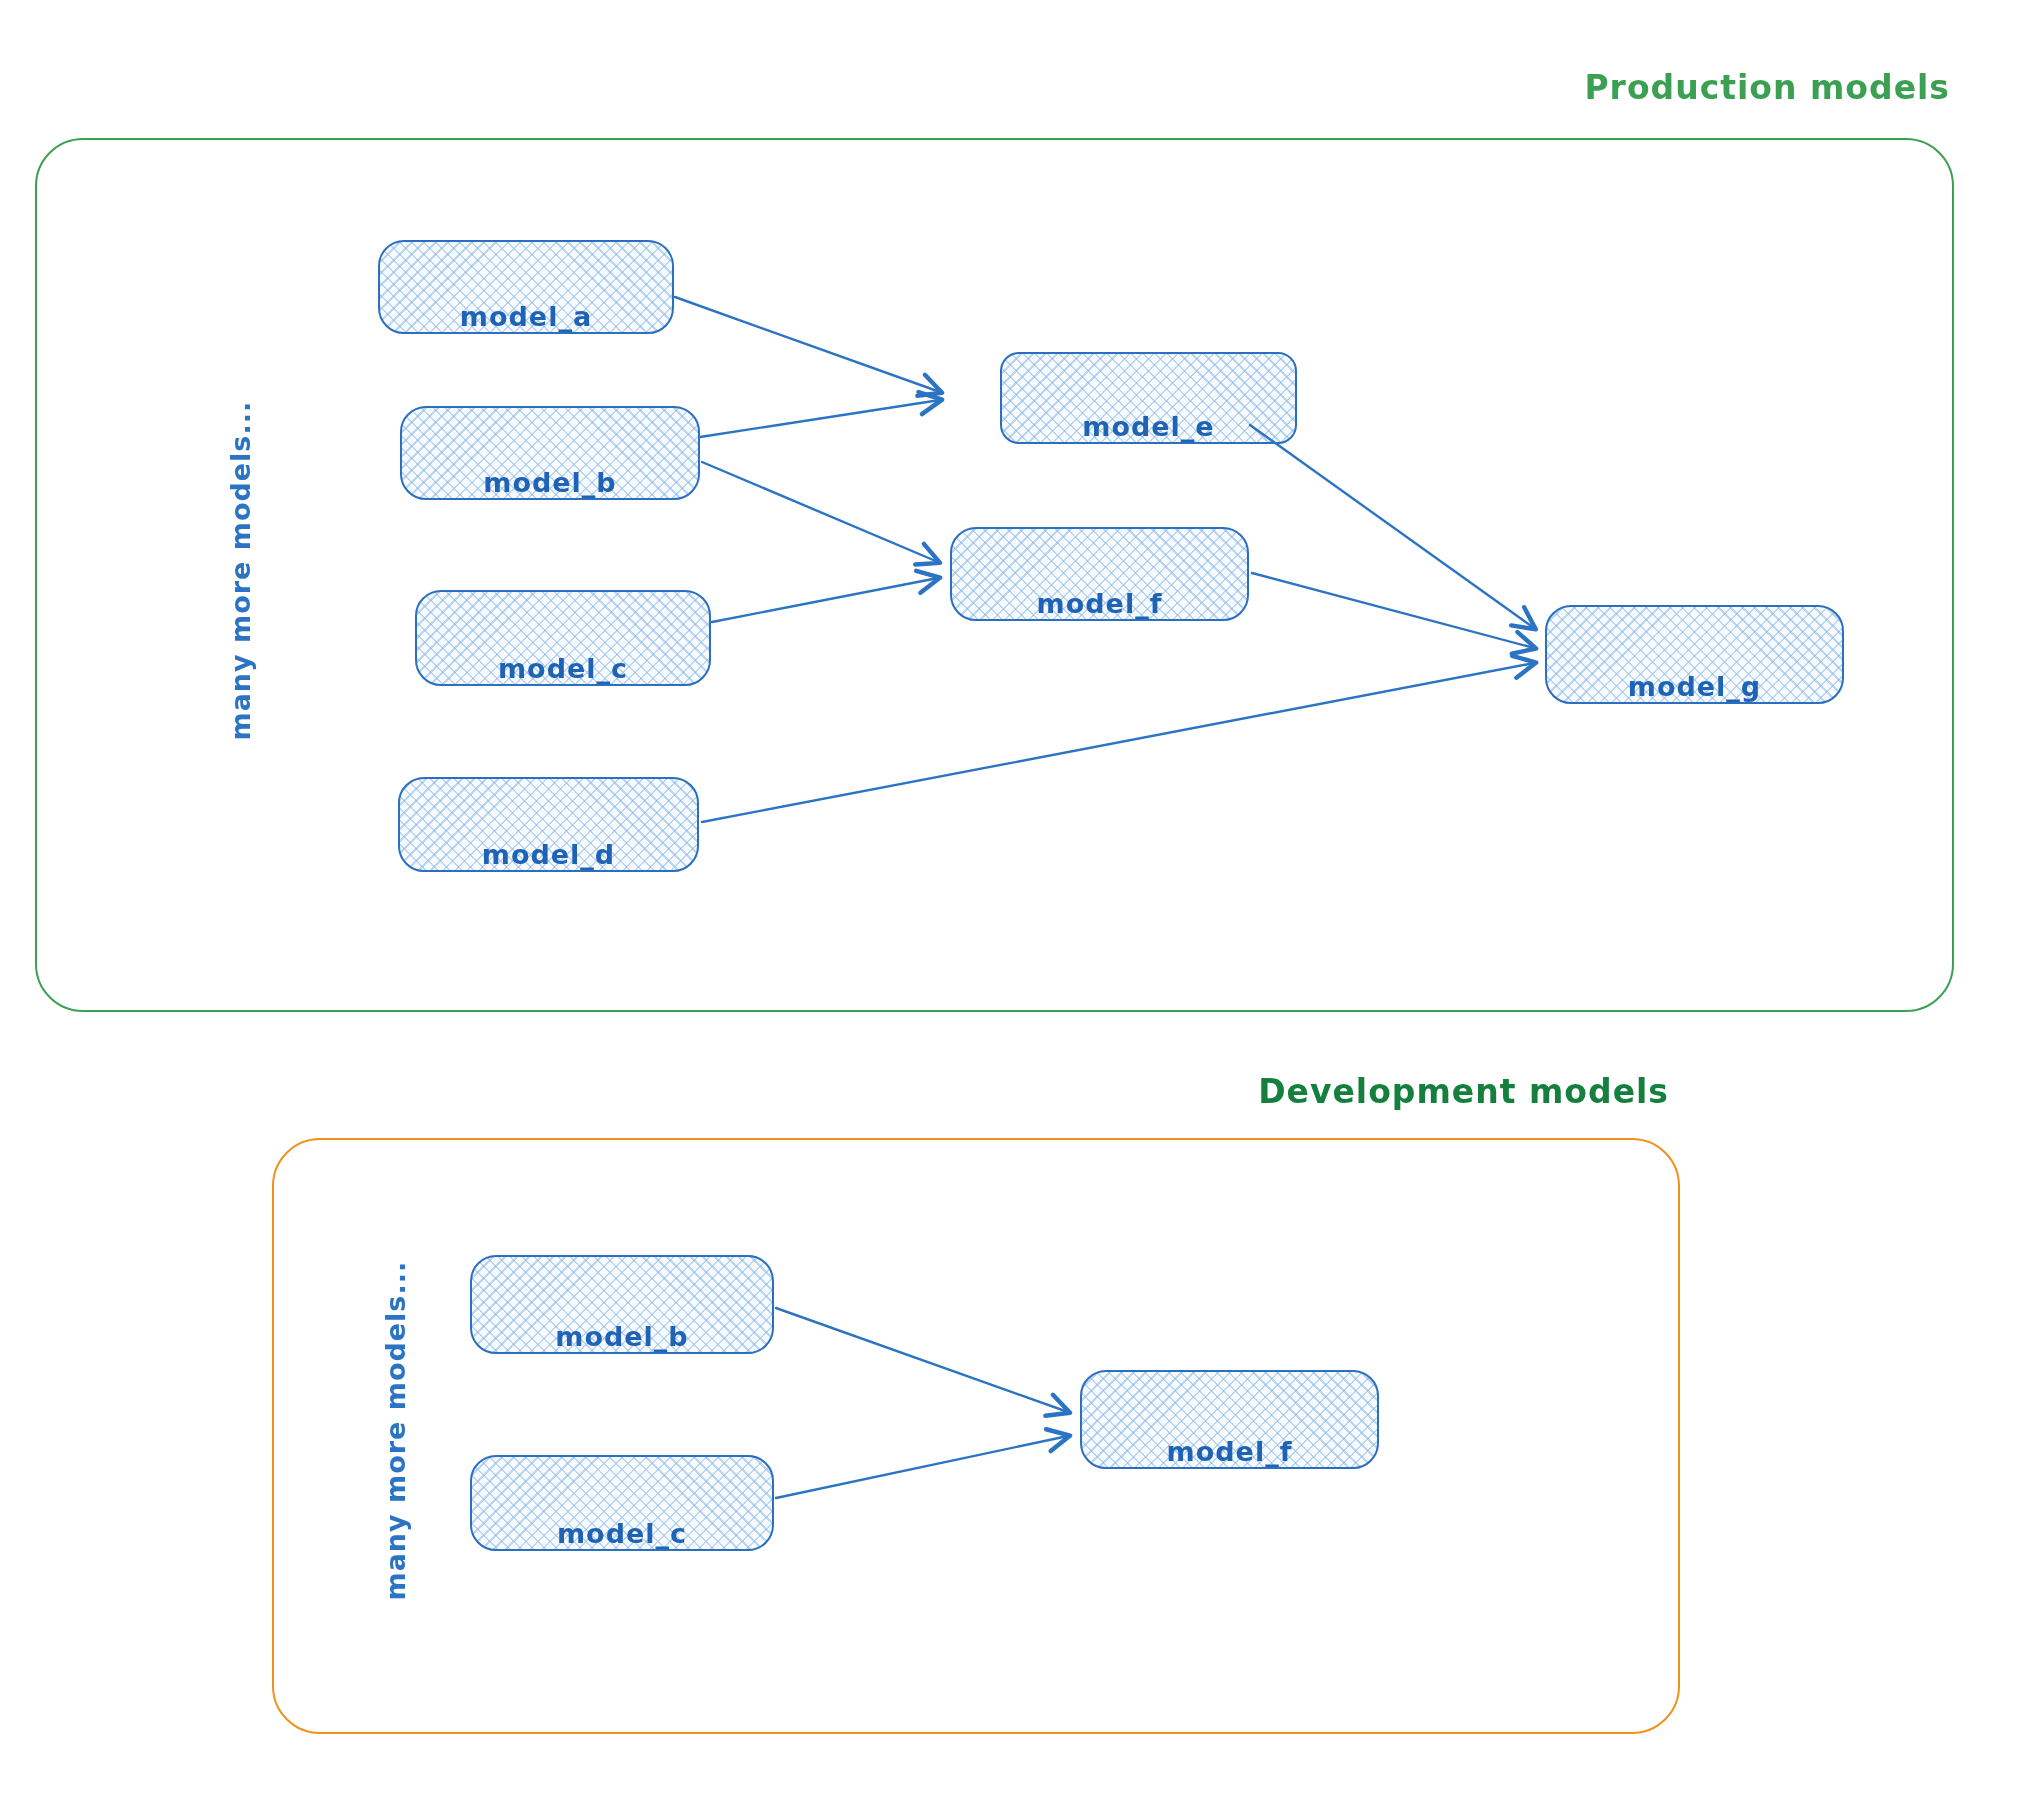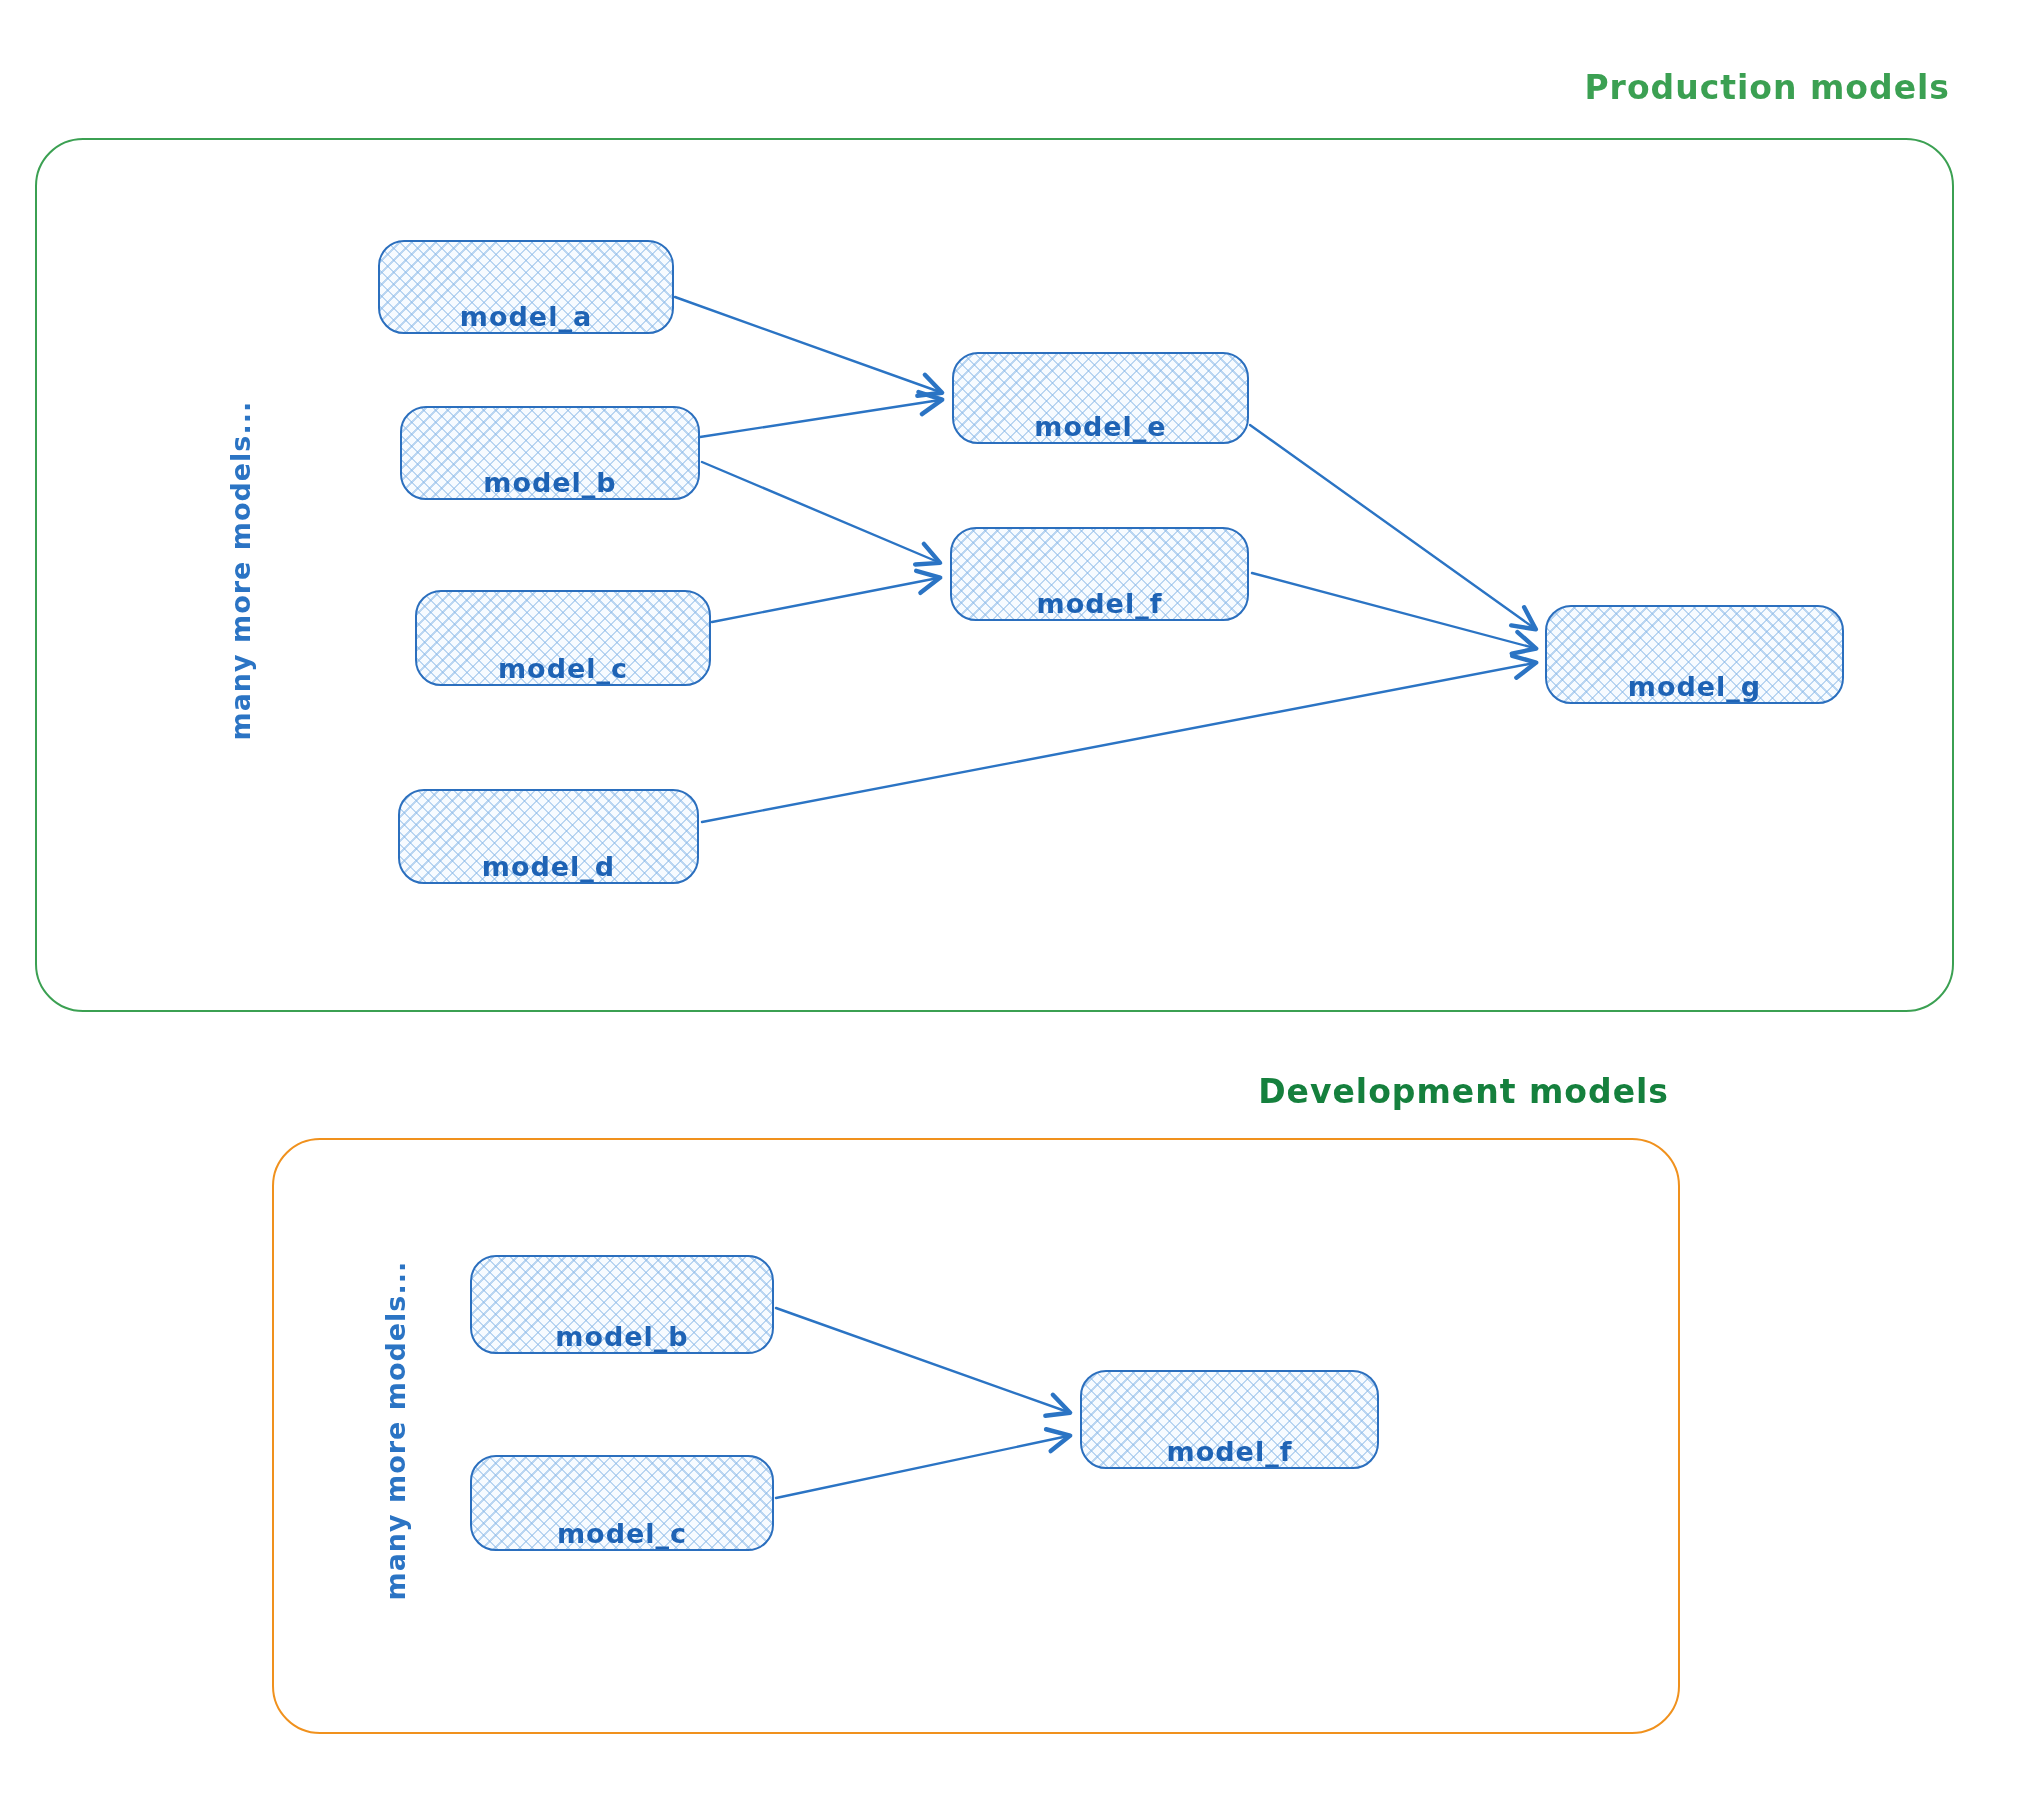--- a/index.html
+++ b/index.html
@@ -50,22 +50,22 @@
     font-weight:600;
     letter-spacing:1px;
     background:
       repeating-linear-gradient(45deg,  rgba(137,184,231,.55) 0 1.8px, transparent 1.8px 8.5px),
       repeating-linear-gradient(-45deg, rgba(137,184,231,.55) 0 1.8px, transparent 1.8px 8.5px),
       #f7fbff;
   }
   .n-a {left:378px;top:240px;width:292px;height:90px;}
   .n-b {left:400px;top:406px;width:296px;height:90px;}
   .n-c {left:415px;top:590px;width:292px;height:92px;}
-  .n-d {left:398px;top:777px;width:297px;height:91px;margin-top:12px;}
-  .n-e {left:952px;top:352px;width:293px;height:88px;}
+  .n-d {left:398px;top:777px;width:297px;height:91px;}
+  .n-e {left:1000px;top:352px;width:293px;height:88px;border-radius:19px;}
   .n-f {left:950px;top:527px;width:295px;height:90px;}
   .n-g {left:1545px;top:605px;width:295px;height:95px;}
   .n-b2{left:470px;top:1255px;width:300px;height:95px;}
   .n-c2{left:470px;top:1455px;width:300px;height:92px;}
   .n-f2{left:1080px;top:1370px;width:295px;height:95px;}
   
   .side-label{
     position:absolute;
     color:#2b74c4;
     font-size:27px;

